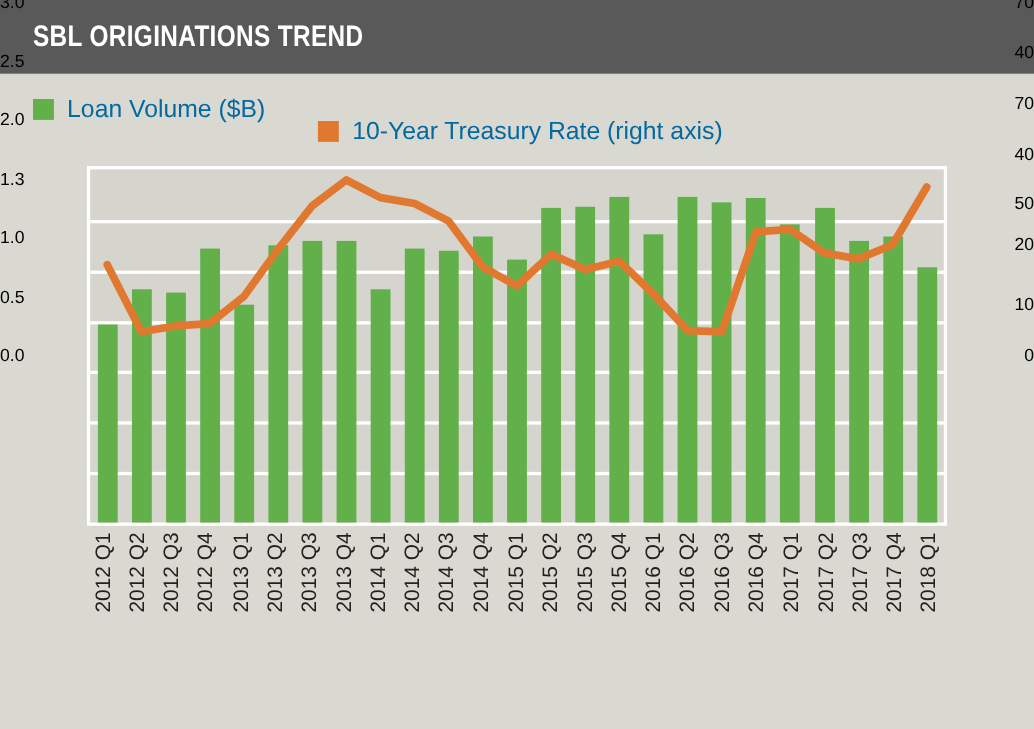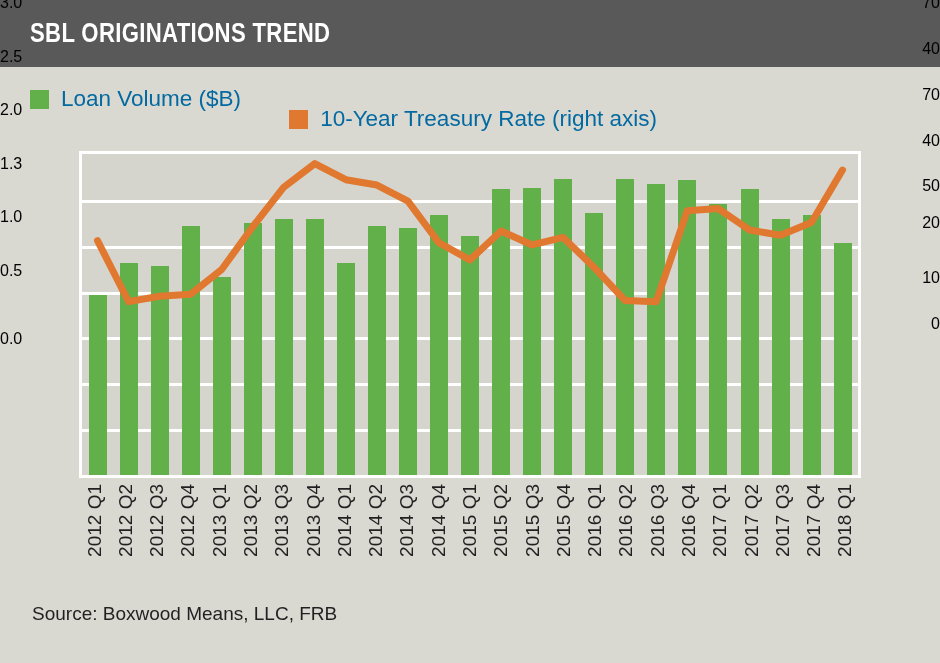--- a/index.html
+++ b/index.html
@@ -156,21 +156,21 @@
       <div class="y-tick" style="top: 324px;">0</div>
       <div class="y-tick" style="top: 278.143px;">10</div>
       <div class="y-tick" style="top: 223px;">20</div>
       <div class="y-tick" style="top: 186.429px;">50</div>
       <div class="y-tick" style="top: 140.571px; text-align: center;">40</div>
       <div class="y-tick" style="top: 94.7143px;">70</div>
       <div class="y-tick" style="top: 48.8571px;">40</div>
       <div class="y-tick" style="top: 3px;">70</div>
     </div>
   <div id="y-right-labels">
-      <div class="y-tick" style="top: 339px; text-align: right;">0.0</div>
+      <div class="y-tick" style="top: 324px; text-align: right;">0.0</div>
       <div class="y-tick" style="top: 270.5px;">0.5</div>
       <div class="y-tick" style="top: 217px;">1.0</div>
       <div class="y-tick" style="top: 163.5px;">1.3</div>
       <div class="y-tick" style="top: 110px;">2.0</div>
       <div class="y-tick" style="top: 56.5px;">2.5</div>
       <div class="y-tick" style="top: 3px;">3.0</div>
     </div>
 
   <div id="plot-frame" style="background: rgb(213, 213, 206);">
     <div id="plot-inner">
@@ -336,15 +336,14 @@
         <span class="x-label">2017 Q3</span>
       </div>
       <div class="x-slot">
         <span class="x-label">2017 Q4</span>
       </div>
       <div class="x-slot">
         <span class="x-label">2018 Q1</span>
       </div>
     </div>
 
-  <div id="source-note">Source: Boxwood Means, LLC, FRB</div>
   <div id="bottom-edge" style="background: rgb(217, 217, 210);"></div>
 </div>
 
 </body></html>

